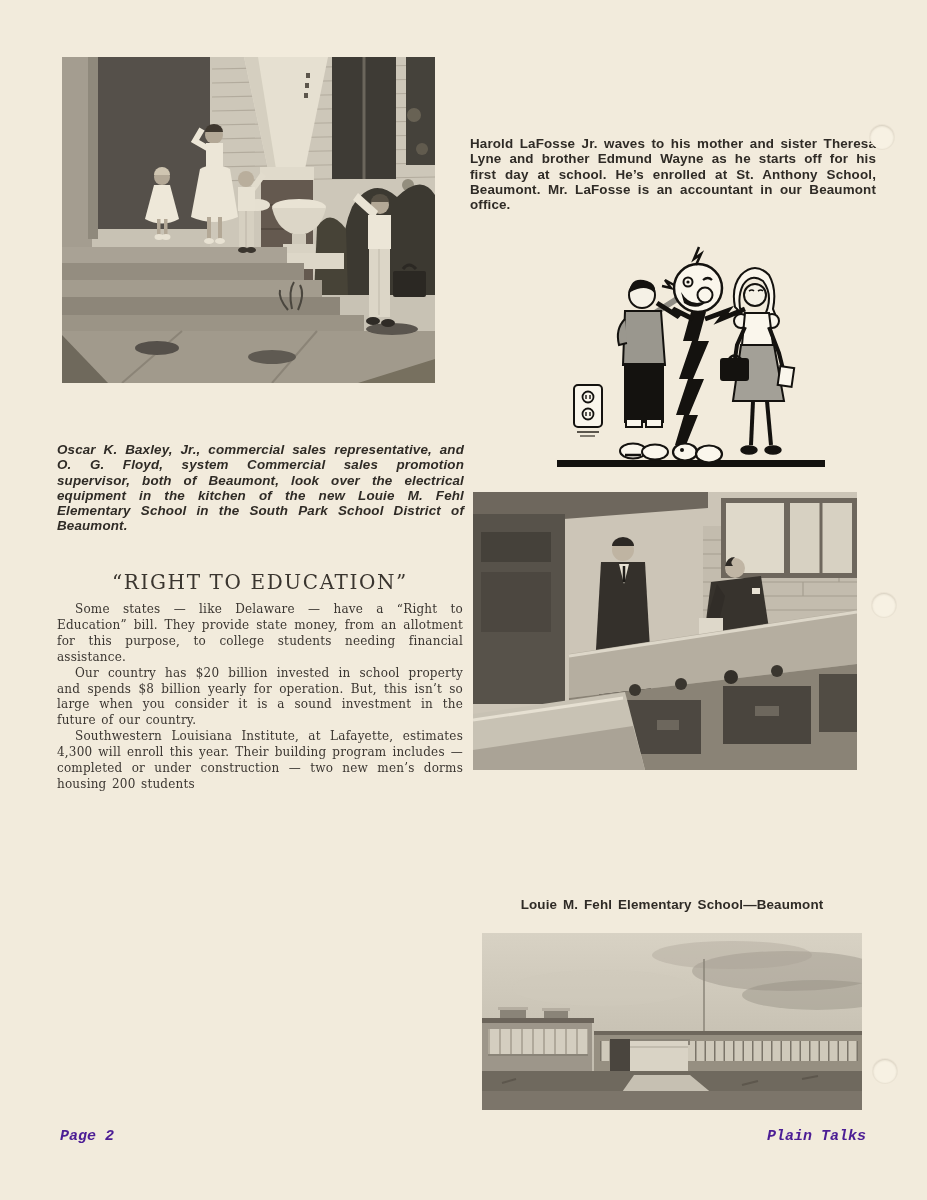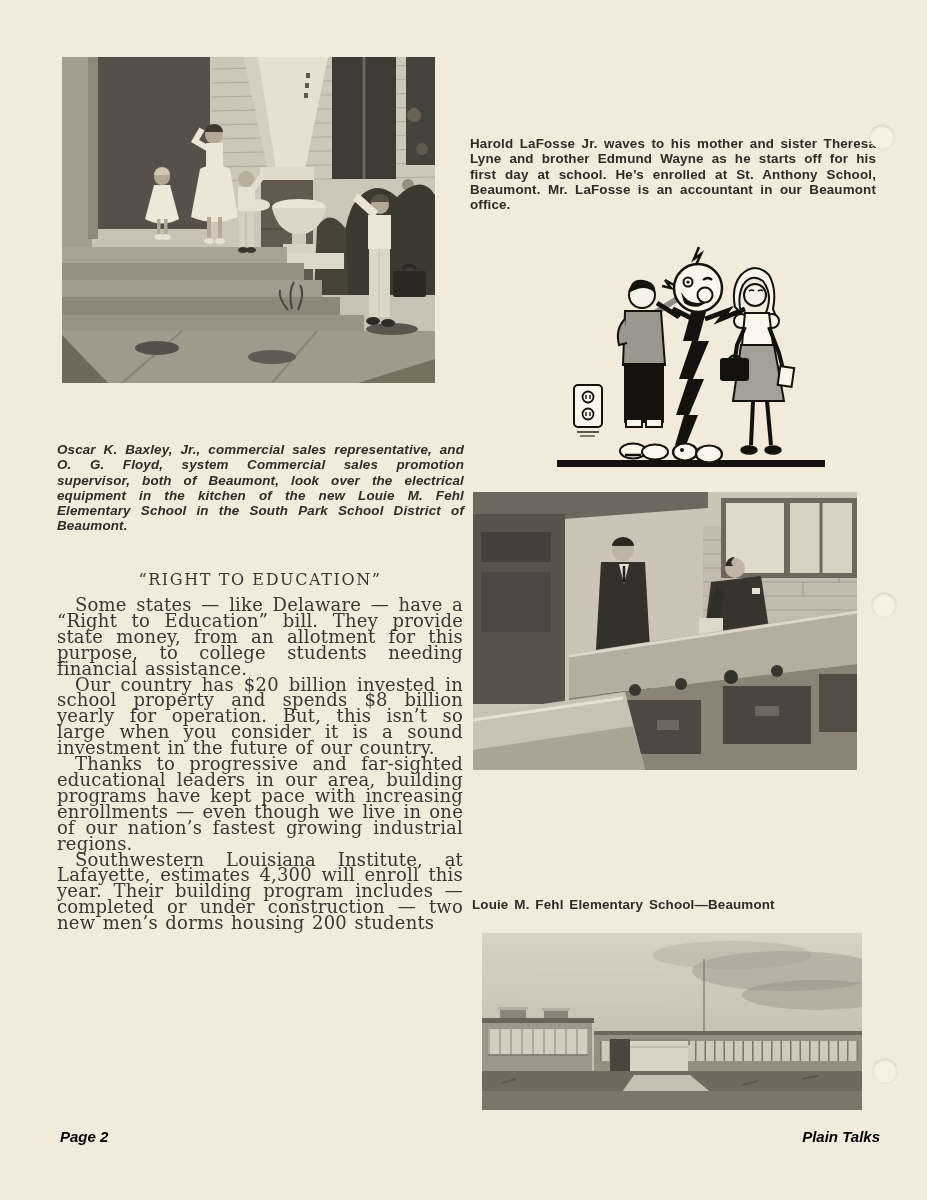--- a/index.html
+++ b/index.html
@@ -21,50 +21,50 @@
     font-size:13.4px;
     line-height:15.3px;
     letter-spacing:.15px;
     word-spacing:2.5px;
     text-align:justify;
     color:#2f2b26;
     margin:0;
   }
   .caption-lafosse{left:470px;top:136px;width:406px;}
   .caption-baxley{left:57px;top:442px;width:407px;font-style:italic;}
-  .caption-fehl{left:472px;top:897px;width:400px;word-spacing:2px;}
+  .caption-fehl{left:472px;top:897px;width:400px;text-align:center;word-spacing:2px;}
   .article{
     position:absolute;left:57px;top:570px;width:406px;
   }
   .headline{
     font-family:"DejaVu Serif", serif;
-    font-size:16px;font-weight:normal;
+    font-size:20px;font-weight:normal;
     letter-spacing:1.6px;
     text-align:center;
     margin:0 0 8px 0;
     color:#3a352f;
   }
   .article p{
     margin:0;
-    font-size:18px;
+    font-size:12px;
     line-height:15.9px;
     letter-spacing:.2px;
     word-spacing:1.5px;
     text-align:justify;
     text-indent:18px;
     color:#3b3631;
   }
   .footer-left,.footer-right{
     position:absolute;top:1128px;
-    font-family:Liberation Sans, sans-serif;
+    font-family:Liberation Mono, monospace;
     font-style:italic;font-weight:bold;
-    font-size:15px;color:#000000;
+    font-size:15px;color:#4c1d95;
   }
   .footer-left{left:60px;}
-  .footer-right{right:47px;}
+  .footer-right{right:61px;}
   .punch-hole{
     position:absolute;width:24px;height:24px;border-radius:50%;
     background:#f7f1e3;
     box-shadow:inset 0 1px 2px rgba(120,105,80,.25), 0 0 0 1px rgba(120,105,80,.06);
   }
 </style>
 </head>
 <body>
 
 <div class="page">
@@ -235,21 +235,20 @@
       </g>
     </svg>
   </figure>
 
   <p class="caption caption-baxley">Oscar K. Baxley, Jr., commercial sales representative, and O. G. Floyd, system Commercial sales promotion supervisor, both of Beaumont, look over the electrical equipment in the kitchen of the new Louie M. Fehl Elementary School in the South Park School District of Beaumont.</p>
 
   <section class="article">
     <h2 class="headline">“RIGHT TO EDUCATION”</h2>
     <p>Some states — like Delaware — have a “Right to Education” bill. They provide state money, from an allotment for this purpose, to college students needing financial assistance.</p>
     <p>Our country has $20 billion invested in school property and spends $8 billion yearly for operation. But, this isn’t so large when you consider it is a sound investment in the future of our country.</p>
-    <p>Thanks to progressive and far-sighted educational leaders in our area, building programs have kept pace with increasing enrollments — even though we live in one of our nation’s fastest growing industrial regions.</p>
     <p>Southwestern Louisiana Institute, at Lafayette, estimates 4,300 will enroll this year. Their building program includes — completed or under construction — two new men’s dorms housing 200 students</p>
   </section>
 
   <figure class="photo" style="left:473px;top:492px;width:384px;height:278px;">
     <svg viewBox="0 0 384 278" width="384" height="278">
       <rect width="384" height="278" fill="#ccc5b7"></rect>
       <polygon points="0,0 235,0 235,16 0,34" fill="#6e675d"></polygon>
       <rect x="0" y="22" width="92" height="190" fill="#57524a"></rect>
       <rect x="8" y="40" width="70" height="30" fill="#45413a"></rect>
       <rect x="8" y="80" width="70" height="60" fill="#4c4740"></rect>

